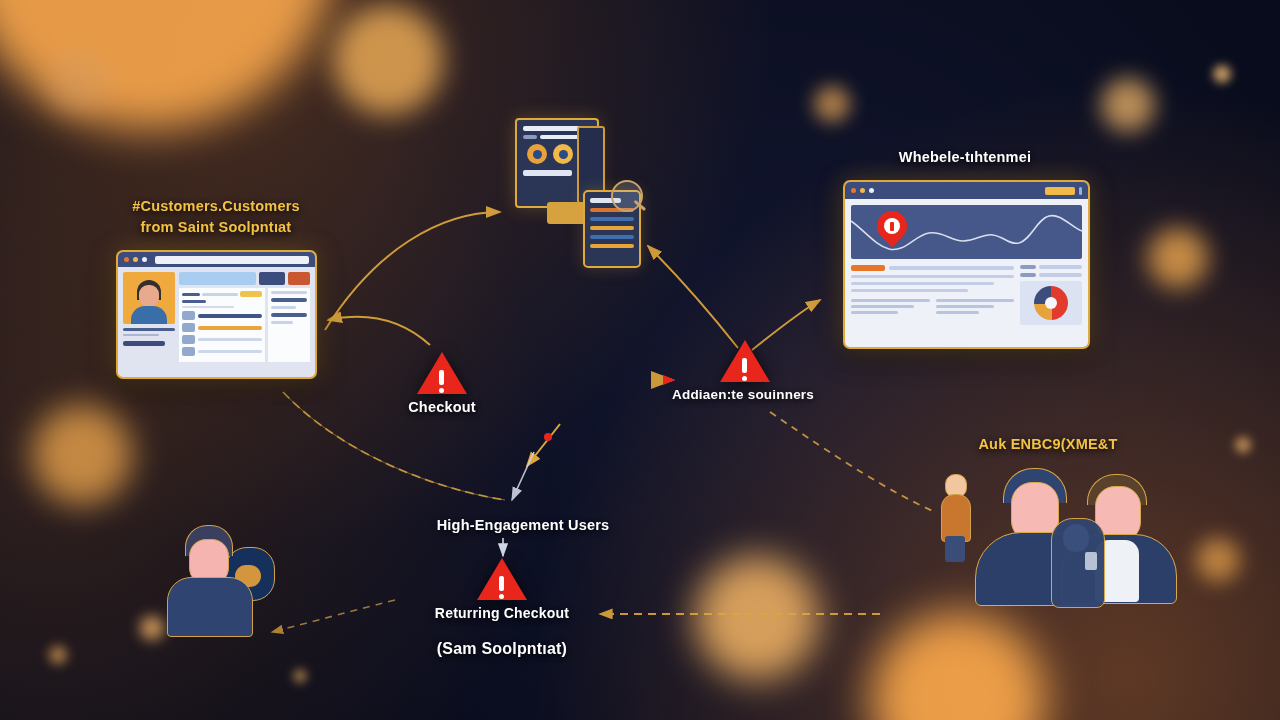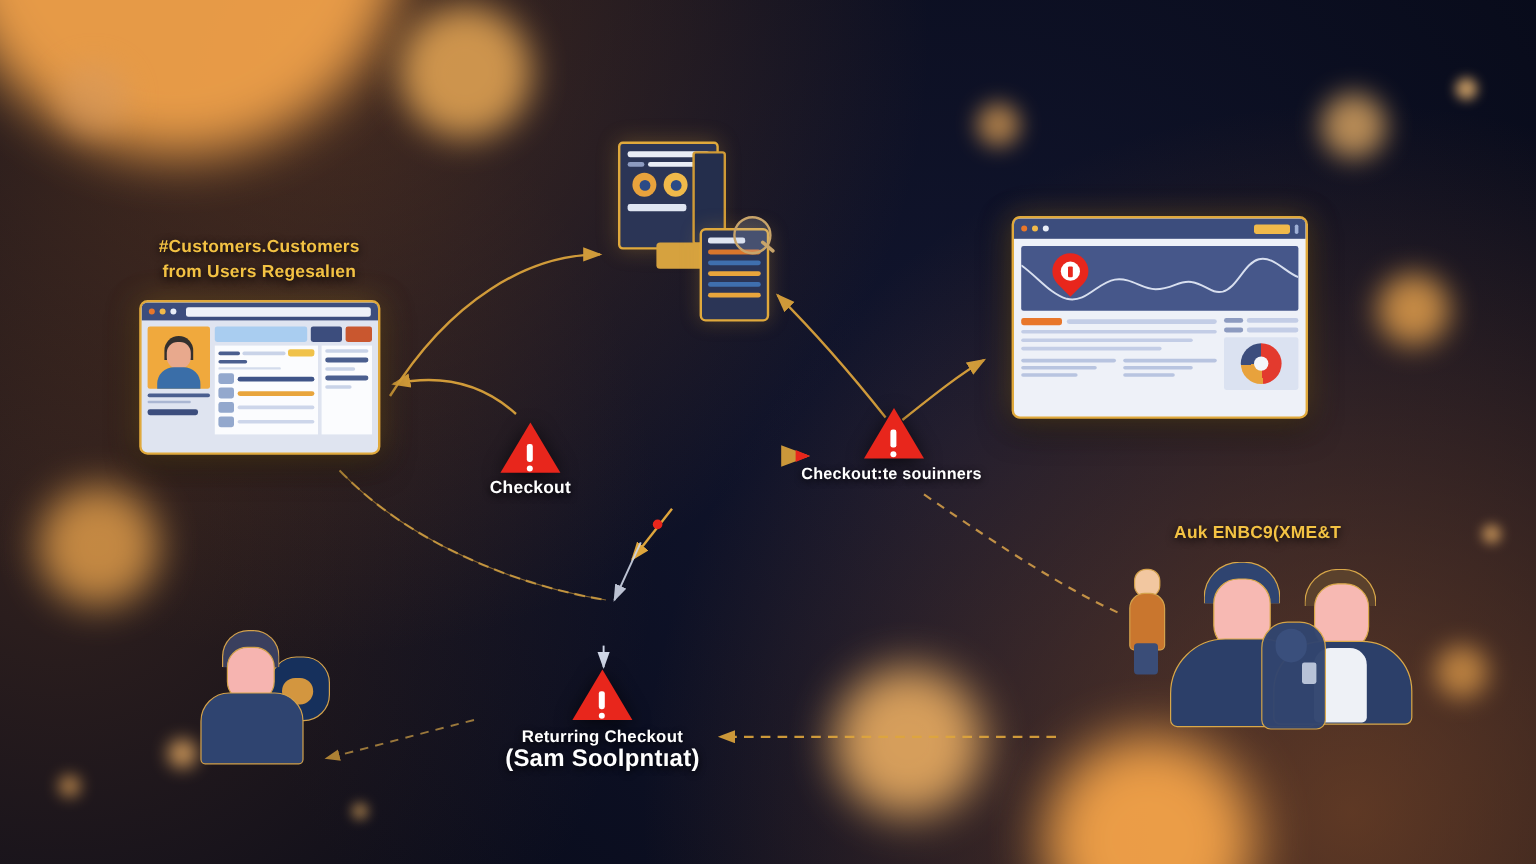--- a/index.html
+++ b/index.html
@@ -140,21 +140,21 @@
             <div class="bar" style="height:3px;background:#c9d3e8;width:70%;"></div>
             <div class="bar" style="height:4px;background:#4b5f8f;"></div>
             <div class="bar" style="height:3px;background:#c9d3e8;width:60%;"></div>
           </div>
         </div>
       </div>
     </div>
   </div>
 
   <div class="lbl gold" style="left:116px;top:198px;width:200px;font-size:14.5px;">#Customers.Customers</div>
-  <div class="lbl gold" style="left:116px;top:219px;width:200px;font-size:14.5px;">from Users Regesalıen</div>
+  <div class="lbl gold" style="left:116px;top:219px;width:200px;font-size:14.5px;">from Saint Soolpntıat</div>
 
   <div style="position:absolute;left:515px;top:118px;">
     <div style="position:absolute;left:0;top:0;width:84px;height:90px;background:#2b3556;
                 border:2px solid #e0a93c;border-radius:4px;padding:6px;box-sizing:border-box;
                 box-shadow:0 0 18px rgba(224,169,60,.28);">
       <div class="bar" style="height:5px;background:#e9edf6;margin-bottom:4px;"></div>
       <div style="display:flex;gap:3px;margin-bottom:5px;">
         <div class="bar" style="width:14px;height:4px;background:#8d9bc0;"></div>
         <div class="bar" style="flex:1;height:4px;background:#e9edf6;"></div>
       </div>
@@ -251,43 +251,45 @@
             <div style="width:34px;height:34px;border-radius:50%;position:relative;overflow:hidden;
                         background:conic-gradient(#e33a2e 0deg 175deg,#e8a23c 175deg 265deg,#3c4d7d 265deg 360deg);">
               <div style="position:absolute;left:11px;top:11px;width:12px;height:12px;border-radius:50%;background:#f4f6fb;"></div>
             </div>
           </div>
         </div>
       </div>
     </div>
   </div>
 
+  <div class="lbl" style="left:840px;top:149px;width:250px;font-size:14.5px;">Whebele-tıhtenmei</div>
 
   <div style="position:absolute;left:417px;top:352px;width:0;height:0;
               border-left:25px solid transparent;border-right:25px solid transparent;
               border-bottom:42px solid #e8261c;filter:drop-shadow(0 3px 8px rgba(0,0,0,.7));"></div>
   <div style="position:absolute;left:439px;top:370px;width:5px;height:15px;background:#fff;border-radius:2px;"></div>
   <div style="position:absolute;left:439px;top:388px;width:5px;height:5px;background:#fff;border-radius:50%;"></div>
   <div class="lbl" style="left:342px;top:399px;width:200px;font-size:14.5px;">Checkout</div>
 
   <div style="position:absolute;left:720px;top:340px;width:0;height:0;
               border-left:25px solid transparent;border-right:25px solid transparent;
               border-bottom:42px solid #e8261c;filter:drop-shadow(0 3px 8px rgba(0,0,0,.7));"></div>
   <div style="position:absolute;left:742px;top:358px;width:5px;height:15px;background:#fff;border-radius:2px;"></div>
   <div style="position:absolute;left:742px;top:376px;width:5px;height:5px;background:#fff;border-radius:50%;"></div>
-  <div class="lbl" style="left:643px;top:387px;width:200px;font-size:13.5px;">Checkout:te souinners</div>
-
+  <div class="lbl" style="left:643px;top:387px;width:200px;font-size:13.5px;">Addiaen:te souinners</div>
+
+  <div class="lbl" style="left:403px;top:517px;width:240px;font-size:14.5px;">High-Engagement Users</div>
 
   <div style="position:absolute;left:477px;top:558px;width:0;height:0;
               border-left:25px solid transparent;border-right:25px solid transparent;
               border-bottom:42px solid #e8261c;filter:drop-shadow(0 3px 8px rgba(0,0,0,.7));"></div>
   <div style="position:absolute;left:499px;top:576px;width:5px;height:15px;background:#fff;border-radius:2px;"></div>
   <div style="position:absolute;left:499px;top:594px;width:5px;height:5px;background:#fff;border-radius:50%;"></div>
   <div class="lbl" style="left:402px;top:605px;width:200px;font-size:14px;">Returring Checkout</div>
-  <div class="lbl" style="left:402px;top:621px;width:200px;font-size:20px;">(Sam Soolpntıat)</div>
+  <div class="lbl" style="left:402px;top:640px;width:200px;font-size:16px;">(Sam Soolpntıat)</div>
 
   <div class="lbl gold" style="left:948px;top:436px;width:200px;font-size:14.5px;">Auk ENBC9(XME&amp;T</div>
 
   <div style="position:absolute;left:165px;top:525px;">
     <div style="position:absolute;left:60px;top:22px;width:48px;height:52px;border-radius:22px;
                 background:#16305c;border:1.5px solid #d4a košt;border:1.5px solid #d4a24c;"></div>
     <div style="position:absolute;left:70px;top:40px;width:26px;height:22px;border-radius:12px;background:#e8a23c;opacity:.9;"></div>
     <div style="position:absolute;left:20px;top:0px;width:46px;height:30px;background:#3a3f5e;
                 border-radius:22px 22px 0 0;border:1.5px solid #d4a24c;border-bottom:none;"></div>
     <div style="position:absolute;left:24px;top:14px;width:38px;height:44px;background:#f6b4b0;

